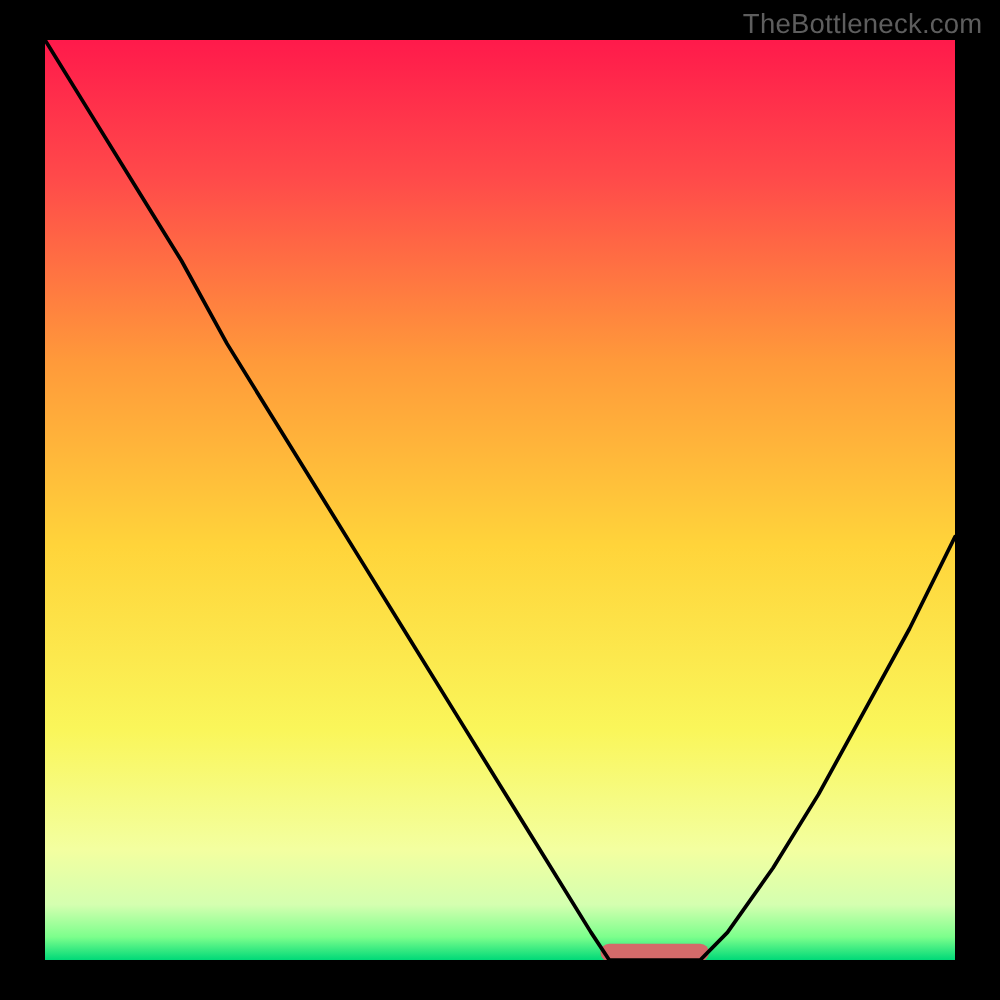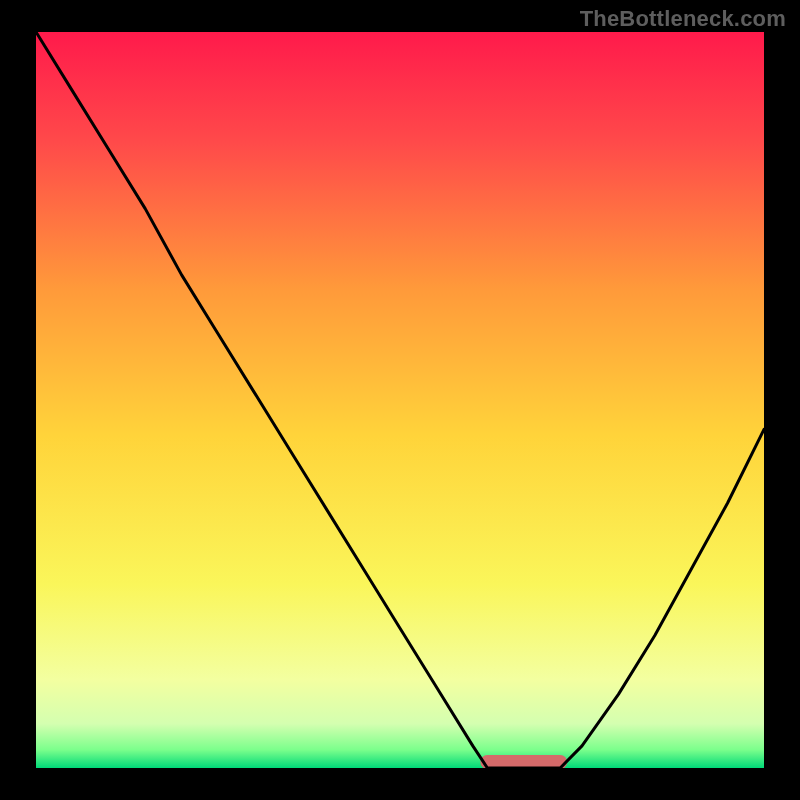--- a/index.html
+++ b/index.html
@@ -15,21 +15,21 @@
     width: 800px;
     height: 800px;
     background: #000;
   }
   .watermark {
     position: absolute;
     top: 6px;
     right: 14px;
     color: #5e5e5e;
     font-size: 22px;
-    font-weight: 700;
+    font-weight: 400;
     letter-spacing: 0.2px;
     z-index: 20;
   }
   svg {
     position: absolute;
     top: 0;
     left: 0;
   }
 </style>
 </head>

